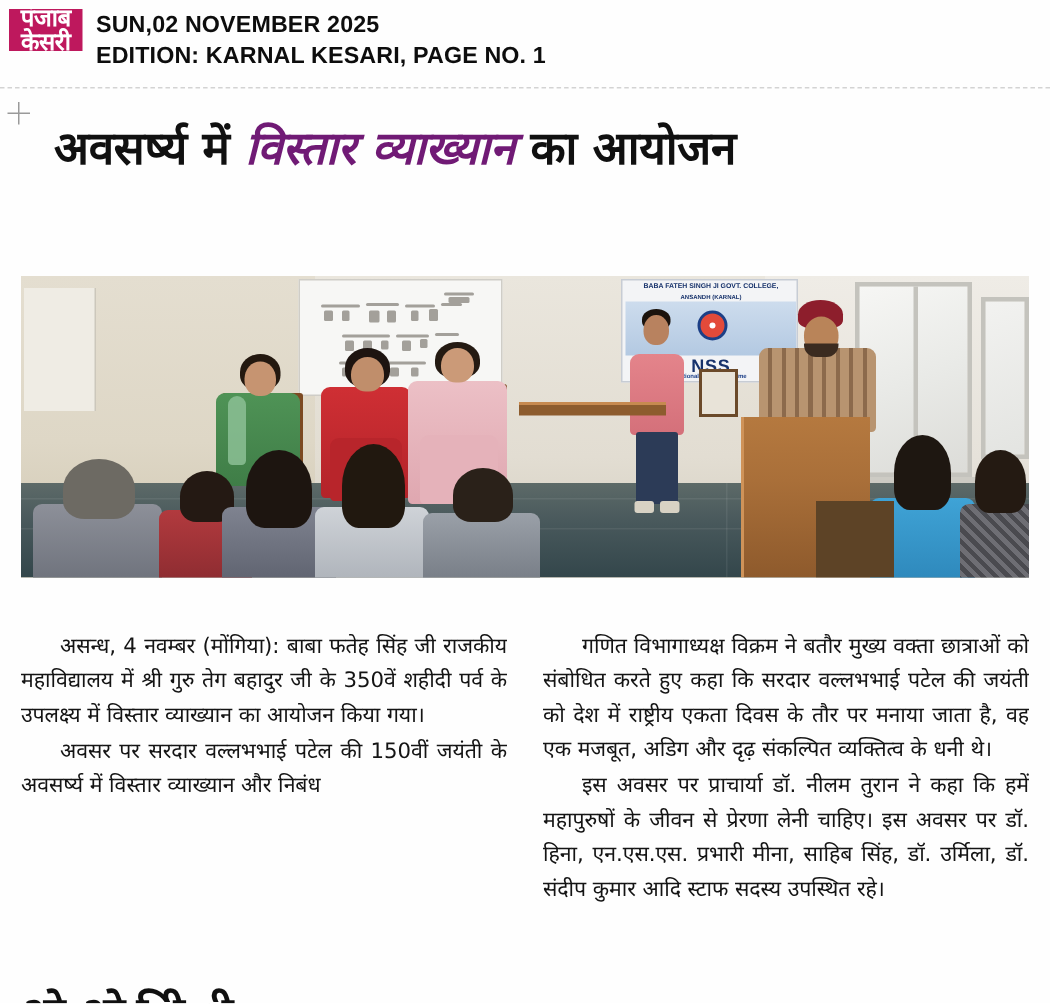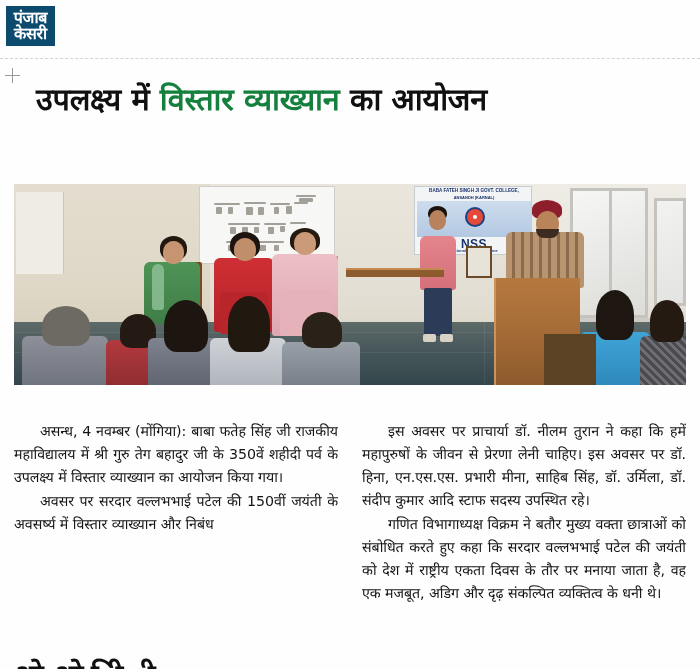--- a/index.html
+++ b/index.html
@@ -20,22 +20,22 @@
   
   .masthead {
     position: absolute;
     left: 0; top: 0;
     width: 700px; height: 52px;
     display: flex;
     align-items: flex-start;
     padding: 6px 0 0 6px;
   }
   .logo-box {
-    width: 49px; height: 40px;
-    background: #0c4a6e;
+    width: 49px; height: 28px;
+    background: #be185d;
     color: #ffffff;
     display: flex;
     flex-direction: column;
     align-items: center;
     justify-content: center;
     line-height: 1.02;
     font-weight: bold;
     font-family: "DejaVu Sans", sans-serif;
     flex: none;
     letter-spacing: -0.3px;
@@ -90,21 +90,22 @@
     font-family: "DejaVu Sans", sans-serif;
     font-size: 30.5px;
     font-weight: bold;
     color: #101010;
     line-height: 1.42;
     letter-spacing: -0.2px;
     white-space: nowrap;
   }
   .hl-line.l2 { padding-left: 22px; }
   .hl-hi {
-    color: #15803d;
+    color: #701a75;
+    font-style: italic;
   }
 
   
   .photo {
     position: absolute;
     left: 14px; top: 184px;
     width: 672px; height: 201px;
     overflow: hidden;
     background: #cfc7b4;
   }
@@ -304,27 +305,31 @@
 </head>
 <body>
 
 <div id="page">
 
   <div class="masthead">
     <div class="logo-box">
       <span class="logo-l1">पंजाब</span>
       <span class="logo-l2">केसरी</span>
     </div>
+    <div class="masthead-text">
+      <div class="mh-line">SUN,02 NOVEMBER 2025</div>
+      <div class="mh-line">EDITION: KARNAL KESARI, PAGE NO. 1</div>
+    </div>
   </div>
 
   <div class="cutline"></div>
   <div class="regmark tl"></div>
 
   <div class="headline">
-    <div class="hl-line l2"><span>उपलक्ष्य में </span><span class="hl-hi">विस्तार व्याख्यान</span><span> का आयोजन</span></div>
+    <div class="hl-line l2"><span>अवसर्ष्य में </span><span class="hl-hi">विस्तार व्याख्यान</span><span> का आयोजन</span></div>
   </div>
 
   <div class="photo">
     <div class="ph-layer wall-left"></div>
     <div class="ph-layer wall-mid"></div>
     <div class="ph-layer wall-right"></div>
 
     <div class="ph-layer board-left"></div>
 
     <div class="ph-layer whiteboard">
@@ -460,20 +465,20 @@
     <div class="ph-layer" style="left:530px;top:150px;width:52px;height:51px;background:#5d4326;"></div>
   </div>
 
 
   <div class="columns">
     <div class="col">
       <p class="para">असन्ध, 4 नवम्बर (मोंगिया): बाबा फतेह सिंह जी राजकीय महाविद्यालय में श्री गुरु तेग बहादुर जी के 350वें शहीदी पर्व के उपलक्ष्य में विस्तार व्याख्यान का आयोजन किया गया।</p>
       <p class="para">अवसर पर सरदार वल्लभभाई पटेल की 150वीं जयंती के अवसर्ष्य में विस्तार व्याख्यान और निबंध</p>
     </div>
     <div class="col">
+      <p class="para">गणित विभागाध्यक्ष विक्रम ने बतौर मुख्य वक्ता छात्राओं को संबोधित करते हुए कहा कि सरदार वल्लभभाई पटेल की जयंती को देश में राष्ट्रीय एकता दिवस के तौर पर मनाया जाता है, वह एक मजबूत, अडिग और दृढ़ संकल्पित व्यक्तित्व के धनी थे।</p>
       <p class="para">इस अवसर पर प्राचार्या डॉ. नीलम तुरान ने कहा कि हमें महापुरुषों के जीवन से प्रेरणा लेनी चाहिए। इस अवसर पर डॉ. हिना, एन.एस.एस. प्रभारी मीना, साहिब सिंह, डॉ. उर्मिला, डॉ. संदीप कुमार आदि स्टाफ सदस्य उपस्थित रहे।</p>
-      <p class="para">गणित विभागाध्यक्ष विक्रम ने बतौर मुख्य वक्ता छात्राओं को संबोधित करते हुए कहा कि सरदार वल्लभभाई पटेल की जयंती को देश में राष्ट्रीय एकता दिवस के तौर पर मनाया जाता है, वह एक मजबूत, अडिग और दृढ़ संकल्पित व्यक्तित्व के धनी थे।</p>
     </div>
   </div>
 
   <div class="next-hl">ओ ओ िी ी</div>
 
 </div>
 
 </body></html>

